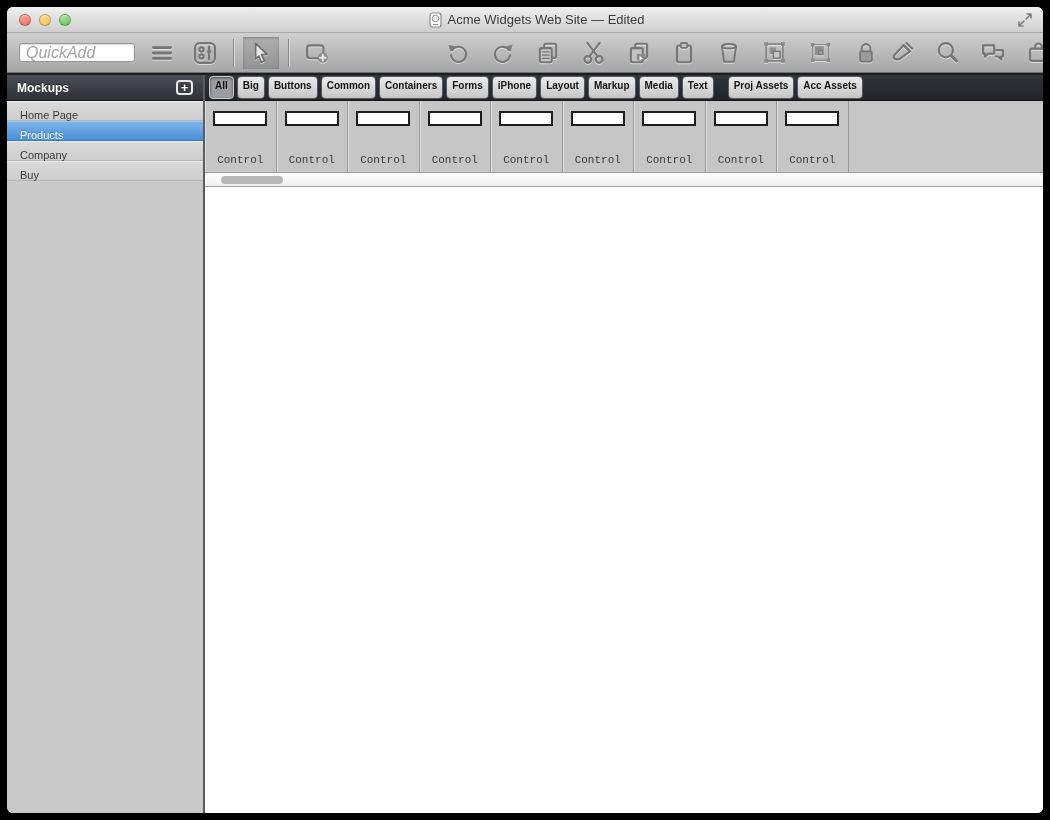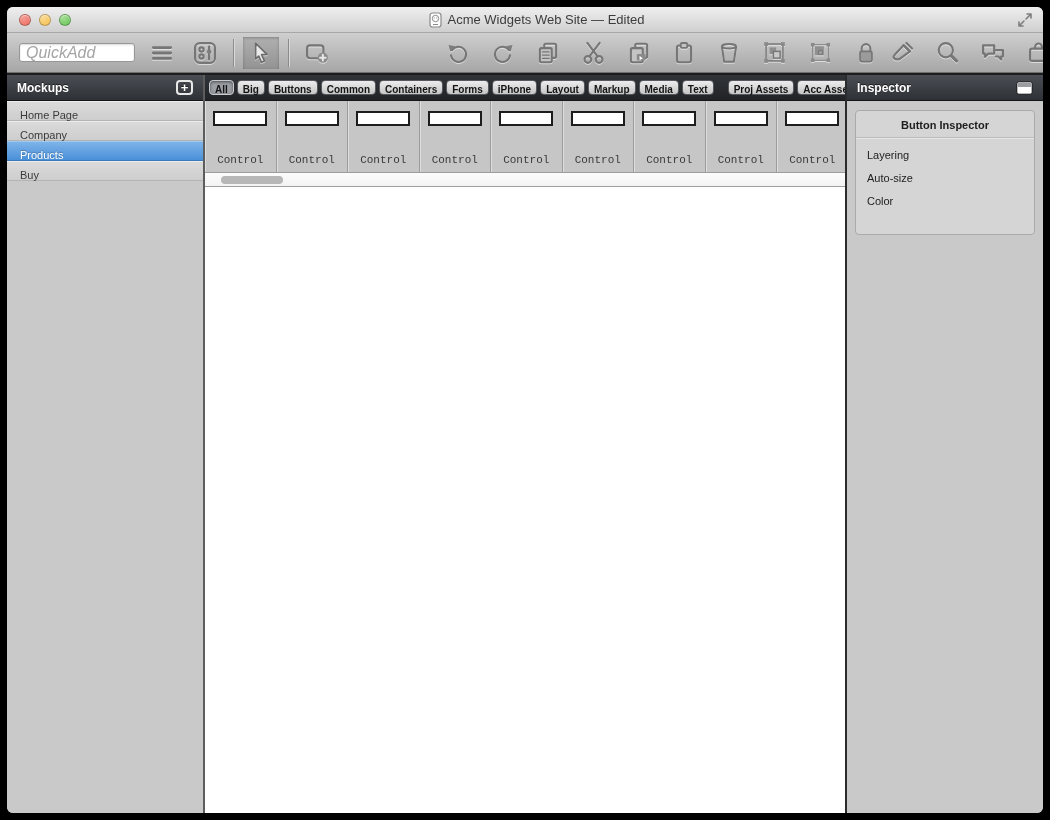--- a/index.html
+++ b/index.html
@@ -55,21 +55,21 @@
     background:linear-gradient(#dadada,#cecece); border-top:1px solid #ececec;
     border-bottom:1px solid #b4b4b4; }
   .mockup-item.selected { background:linear-gradient(#7eb3e9,#4a90d9); color:#fff;
     text-shadow:0 -1px 1px rgba(0,0,0,.25); border-top:1px solid #9ecaf2; border-bottom:1px solid #3a79bd; }
 
   
   .main { flex:1; min-width:0; display:flex; flex-direction:column; background:#fff; }
   .tabbar { height:26px; flex:0 0 26px; background:linear-gradient(#313439,#212326);
     border-bottom:1px solid #151618; display:flex; align-items:center; padding:0 4px;
     gap:3px; overflow:hidden; white-space:nowrap; }
-  .tab { height:15px; line-height:17px; padding:0 5px; border-radius:4px; font-size:10px;
+  .tab { height:23px; line-height:17px; padding:0 5px; border-radius:4px; font-size:10px;
     font-weight:bold; color:#141414; background:linear-gradient(#ececec,#c6c6c6);
     border:1px solid #55585c; flex:0 0 auto; }
   .tab.selected { background:#9b9ea2; box-shadow:inset 0 1px 3px rgba(0,0,0,.55);
     border:1px solid #c9cccf; }
   .asset-gap { width:8px; flex:0 0 8px; }
 
   
   .strip { height:72px; flex:0 0 72px; background:#c6c6c6; border-bottom:1px solid #9c9c9c;
     display:flex; overflow:hidden; }
   .cell { width:71.5px; flex:0 0 71.5px; border-right:1px solid #9c9c9c;
@@ -263,22 +263,22 @@
   </div>
 
   <div class="content">
 
     <div class="sidebar">
       <div class="panel-header">
         <span>Mockups</span>
         <div class="add-btn">+</div>
       </div>
       <div class="mockup-item">Home Page</div>
+      <div class="mockup-item selected">Products</div>
       <div class="mockup-item">Company</div>
-      <div class="mockup-item selected">Products</div>
       <div class="mockup-item">Buy</div>
     </div>
 
     <div class="main">
       <div class="tabbar">
         <div class="tab selected">All</div>
         <div class="tab">Big</div>
         <div class="tab">Buttons</div>
         <div class="tab">Common</div>
         <div class="tab">Containers</div>
@@ -333,30 +333,15 @@
         </div>
       </div>
 
       <div class="hscroll">
         <div class="hthumb"></div>
       </div>
 
       <div class="canvas"></div>
     </div>
 
-    <div class="rightpanel">
-      <div class="panel-header">
-        <span>Inspector</span>
-        <svg class="panel-toggle-icon" width="17" height="14" viewBox="0 0 17 14">
-          <rect x="0.8" y="0.8" width="15.4" height="12.4" rx="2" fill="#fff" stroke="#111" stroke-width="1"></rect>
-          <rect x="1.5" y="1.5" width="14" height="4.5" rx="1.5" fill="#9a9da1"></rect>
-        </svg>
-      </div>
-      <div class="inspector-card">
-        <div class="inspector-title">Button Inspector</div>
-        <div class="inspector-row">Layering</div>
-        <div class="inspector-row">Auto-size</div>
-        <div class="inspector-row">Color</div>
-      </div>
-    </div>
 
   </div>
 </div>
 
 </body></html>

